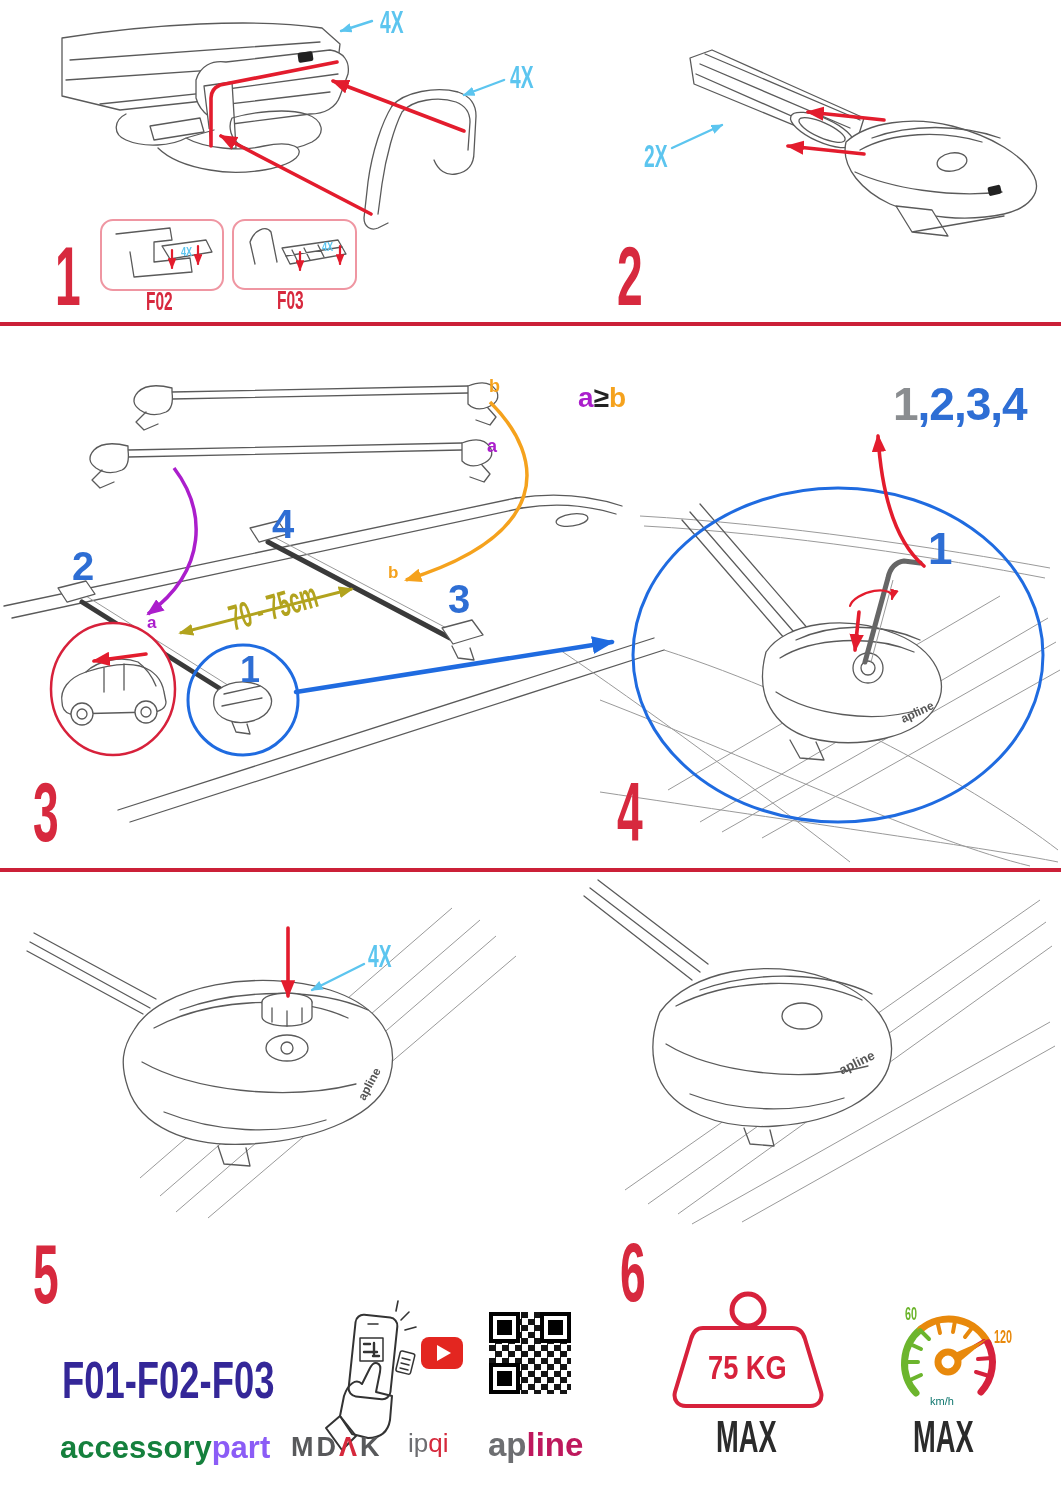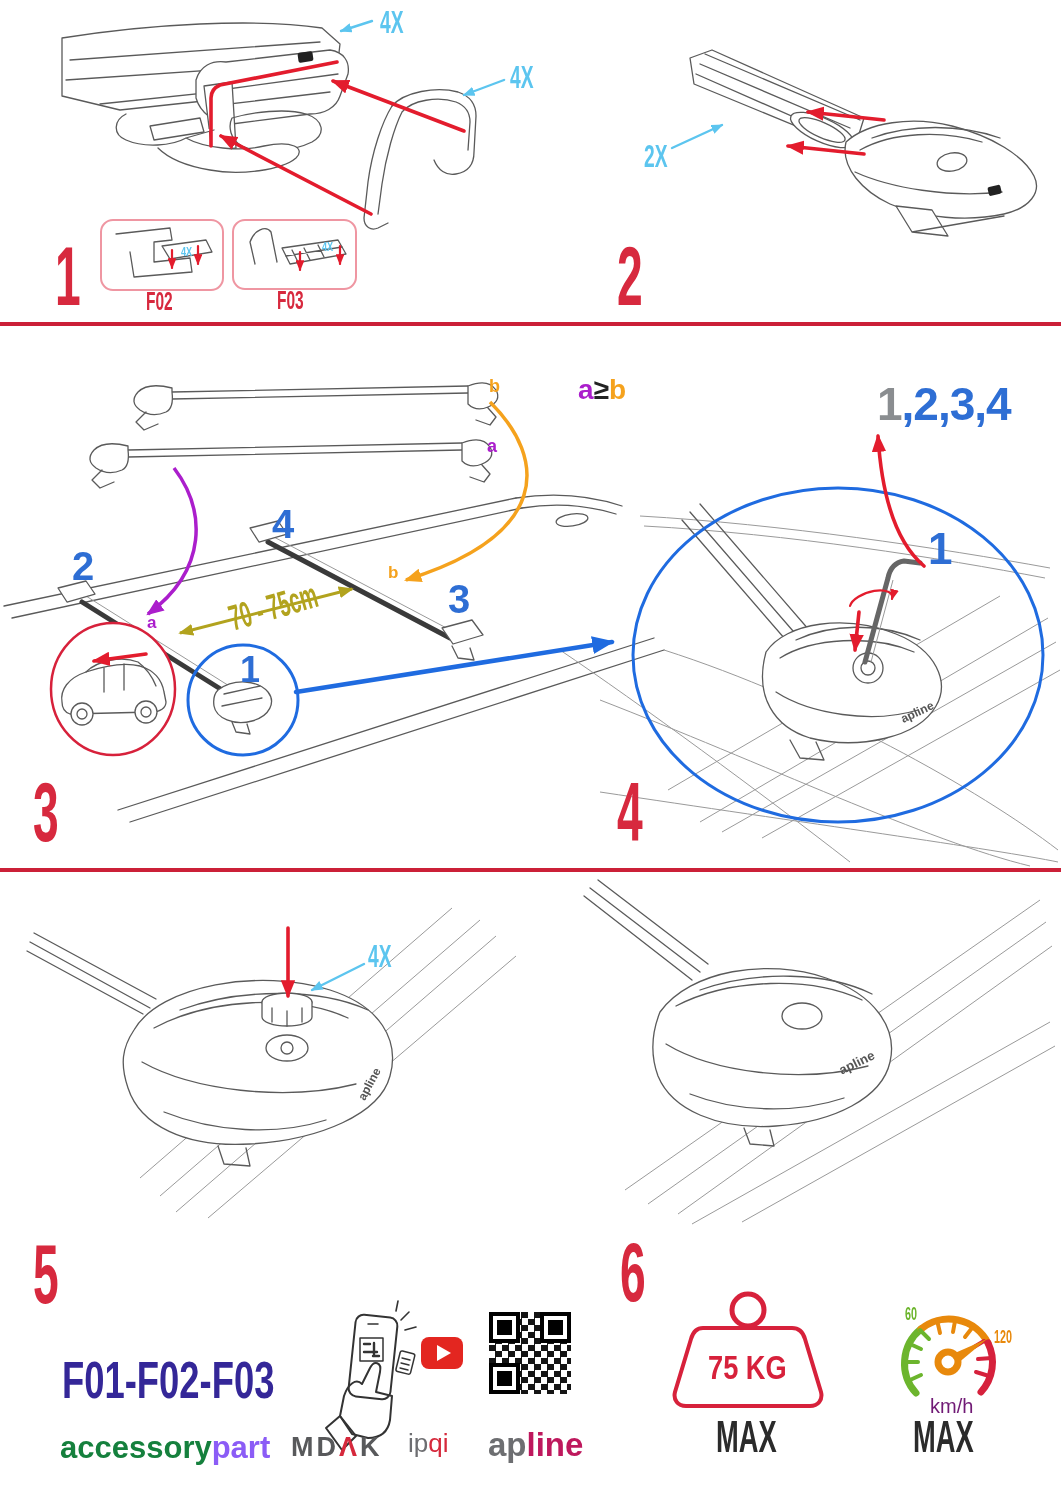--- a/index.html
+++ b/index.html
@@ -11,21 +11,21 @@
   .num{font-size:84px;color:#d7293e;font-weight:bold;transform:scaleX(.55);
        transform-origin:0 0;line-height:.82;}
   .qty{font-size:31px;color:#5cc5ef;font-weight:bold;transform:scaleX(.62);
        transform-origin:0 0;}
   .qty-s{font-size:13px;color:#5cc5ef;font-weight:bold;transform:scaleX(.7);transform-origin:0 0;}
   .boxlbl{font-size:25px;color:#d7293e;font-weight:bold;transform:scaleX(.62);transform-origin:0 0;}
   .bluenum{font-size:40px;font-weight:bold;color:#2e6ed4;}
   .divider{position:absolute;left:0;width:1061px;height:4px;background:#cb2038;z-index:2;}
   .fbox{position:absolute;border:2px solid #ef96a2;border-radius:13px;z-index:2;}
   .rule{font-size:28px;font-weight:bold;}
-  .seq{font-size:46px;font-weight:bold;letter-spacing:-1px;}
+  .seq{font-size:46px;font-weight:bold;letter-spacing:-1px;margin-left:16px;}
   .tinybrand{font-size:12px;font-weight:bold;color:#555;}
   .yt{position:absolute;left:421px;top:1337px;width:42px;height:32px;background:#e32620;
       border-radius:8px;z-index:3;}
   .yt-tri{position:absolute;left:16px;top:8px;width:0;height:0;border-left:14px solid #fff;
       border-top:8px solid transparent;border-bottom:8px solid transparent;}
   .qr{position:absolute;left:489px;top:1312px;width:82px;height:82px;z-index:3;
       background:repeating-conic-gradient(#151515 0% 25%, #fff 0% 50%);
       background-size:13px 13px;}
   .finder{position:absolute;width:23px;height:23px;border:4px solid #000;background:#fff;}
   .finder::after{content:"";position:absolute;inset:4px;background:#000;}
@@ -252,21 +252,21 @@
 <span class="t qty-s" style="left:181px;top:245px">4X</span>
 <span class="t qty-s" style="left:322px;top:240px">4X</span>
 <span class="t boxlbl" style="left:146px;top:289px">F02</span>
 <span class="t boxlbl" style="left:277px;top:288px">F03</span>
 
 <span class="t num" style="left:617px;top:242px">2</span>
 <span class="t qty" style="left:644px;top:141px">2X</span>
 
 <span class="t" style="left:489px;top:377px;font-size:18px;font-weight:bold;color:#f5a21d">b</span>
 <span class="t" style="left:487px;top:437px;font-size:18px;font-weight:bold;color:#ab1ecc">a</span>
-<span class="t rule" style="left:578px;top:376px"><span style="color:#ab1ecc">a</span><span style="color:#222">≥</span><span style="color:#f5a21d">b</span></span>
+<span class="t rule" style="left:578px;top:384px"><span style="color:#ab1ecc">a</span><span style="color:#222">≥</span><span style="color:#f5a21d">b</span></span>
 
 <span class="t bluenum" style="left:72px;top:546px">2</span>
 <span class="t bluenum" style="left:272px;top:504px">4</span>
 <span class="t bluenum" style="left:448px;top:579px">3</span>
 <span class="t bluenum" style="left:240px;top:652px;font-size:36px">1</span>
 <span class="t" style="left:147px;top:614px;font-size:17px;font-weight:bold;color:#ab1ecc">a</span>
 <span class="t" style="left:388px;top:564px;font-size:17px;font-weight:bold;color:#f5a21d">b</span>
 <span class="t" style="left:225px;top:602px;font-size:36px;font-weight:bold;color:#b2a31e;transform:rotate(-16deg) scaleX(.55);transform-origin:0 0">70 - 75cm</span>
 <span class="t num" style="left:33px;top:778px">3</span>
 
@@ -294,14 +294,14 @@
 <div class="qr">
   <div class="finder" style="left:0;top:0"></div>
   <div class="finder" style="right:0;top:0"></div>
   <div class="finder" style="left:0;bottom:0"></div>
 </div>
 
 <span class="t cond" style="left:708px;top:1350px;font-size:34px;color:#d7213b;transform:scaleX(.8)">75 KG</span>
 <span class="t cond" style="left:716px;top:1415px;font-size:44px;color:#2b2b2b;transform:scaleX(.62)">MAX</span>
 <span class="t cond" style="left:905px;top:1305px;font-size:18px;color:#6cb52d">60</span>
 <span class="t cond" style="left:994px;top:1328px;font-size:18px;color:#e8890c">120</span>
-<span class="t" style="left:930px;top:1396px;font-size:20px;color:#701a75">km/h</span>
+<span class="t" style="left:930px;top:1396px;font-size:11px;color:#0f766e">km/h</span>
 <span class="t cond" style="left:913px;top:1415px;font-size:44px;color:#2b2b2b;transform:scaleX(.62)">MAX</span>
 
 </body></html>

